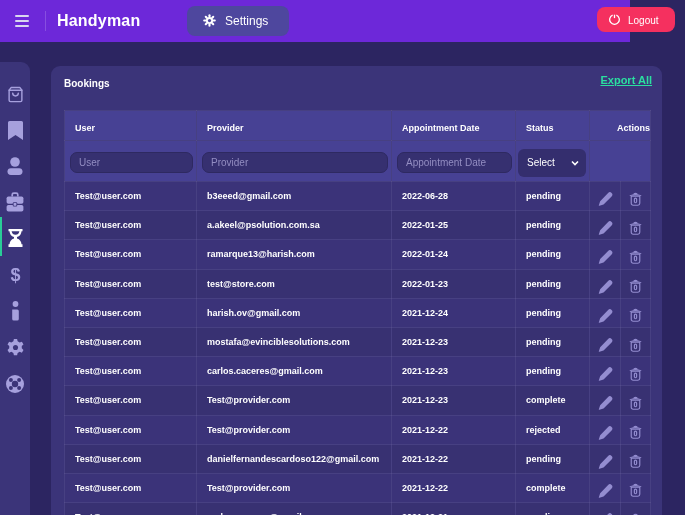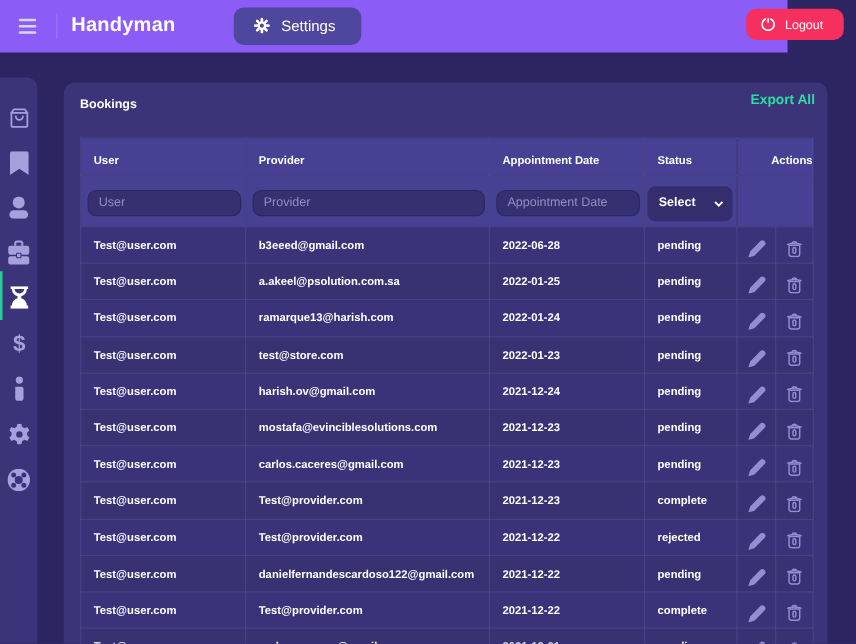--- a/index.html
+++ b/index.html
@@ -1,49 +1,49 @@
 <!DOCTYPE html>
 <html><head>
 <meta charset="utf-8">
 <style>
   * { margin:0; padding:0; box-sizing:border-box; }
   html,body { width:685px; height:515px; overflow:hidden; }
   body { background:#2c2561; font-family:"Liberation Sans", sans-serif; position:relative; }
 
-  .topbar { position:absolute; left:0; top:0; width:630px; height:42px; background:#8b5cf6; z-index:5; }
+  .topbar { position:absolute; left:0; top:0; width:630px; height:42px; background:#6d28d9; z-index:5; }
   .burger { position:absolute; left:15px; top:15px; width:15px; height:13px; }
   .burger span { position:absolute; left:0; width:14px; height:2px; background:#d9d6ef; border-radius:1px; }
   .burger span:nth-child(1){top:0;} .burger span:nth-child(2){top:5px;} .burger span:nth-child(3){top:10px;}
   .topsep { position:absolute; left:45px; top:11px; width:1px; height:20px; background:rgba(255,255,255,0.18); }
   .brand { position:absolute; left:57px; top:12px; font-size:16px; font-weight:bold; color:#ffffff; letter-spacing:0.2px; }
   .btn-settings { position:absolute; left:151px; top:6px; width:102px; height:30px; background:#4e479e; border-radius:8px; color:#fff;margin-left:36px; }
   .btn-settings svg { position:absolute; left:16px; top:8px; }
   .btn-settings .t { position:absolute; left:38px; top:8px; font-size:12px; }
   .btn-logout { position:absolute; left:597px; top:7px; width:78px; height:25px; background:#f5305f; border-radius:8px; color:#fff; }
   .btn-logout svg { position:absolute; left:12px; top:7px; }
   .btn-logout .t { position:absolute; left:31px; top:8px; font-size:10px; }
 
   .sidebar { position:absolute; left:0; top:62px; width:30px; height:453px; background:#3b3479; border-top-right-radius:9px; z-index:4; }
   .sicon { position:absolute; left:0; width:30px; height:24px; display:flex; align-items:center; justify-content:center; }
   .active-bar { position:absolute; left:0; top:155px; width:2px; height:39px; background:#29cd97; }
 
   .card { position:absolute; left:51px; top:66px; width:611px; height:470px; background:#3b3479; border-radius:9px; z-index:3; }
   .card-title { position:absolute; left:13px; top:12px; font-size:10px; font-weight:bold; color:#fff; }
-  .export { position:absolute; right:10px; top:7.5px; font-size:11px; font-weight:bold; color:#2bdea0; }
+  .export { position:absolute; right:10px; top:7.5px; font-size:11px; font-weight:bold; color:#2bdea0;text-decoration:underline; }
 
   table { position:absolute; left:13px; top:44px; width:586px; border-collapse:collapse; table-layout:fixed; }
   th, td { border:1px solid rgba(235,232,255,0.07); color:#fff; font-size:9px; overflow:hidden; white-space:nowrap; }
   thead th { background:#474194; font-weight:bold; text-align:left; padding:4px 0 0 10px; height:30px; } th.cen { text-align:right; padding-left:0; }
   tr.filter td { background:#474194; height:41px; }
   tbody td { height:29.2px; padding:0 0 0 10px; font-weight:bold; }
   tr.odd td { background:#3b3379; }
   tr.even td { background:#383172; }
   td.ac { padding:1px 0 0 0; text-align:center; } td.ac svg { display:block; margin:4px auto 0; }
   .inp { display:block; margin:2px 3px 0 5px; height:21px; background:#363070; border:1.5px solid #2e2961; border-radius:7px; color:#938dc2; font-size:10px; line-height:20px; padding-left:8px; font-weight:normal; }
-  .sel { display:flex; align-items:center; margin:3px 3px 0 2px; height:28px; background:#342e6e; border-radius:6px; color:#fff; font-size:10px; font-weight:bold; padding-left:9px; position:relative; }
+  .sel { display:flex; align-items:center; margin:3px 3px 0 2px; height:28px; background:#342e6e; border-radius:6px; color:#fff; font-size:10px; font-weight:normal; padding-left:9px; position:relative; }
   .sel svg { position:absolute; right:7px; top:10px; }
 </style>
 </head>
 <body>
   <div class="sidebar">
     <div class="sicon" style="top:20px">
       <svg width="17" height="17" viewBox="0 0 24 24" fill="none" stroke="#a6a0dd" stroke-width="2" stroke-linecap="round" stroke-linejoin="round">
         <path d="M6 2 L3 6 v14 a2 2 0 0 0 2 2 h14 a2 2 0 0 0 2 -2 V6 l-3 -4 z"></path>
         <line x1="3" y1="6" x2="21" y2="6"></line>
         <path d="M16 10 a4 4 0 0 1 -8 0"></path>

